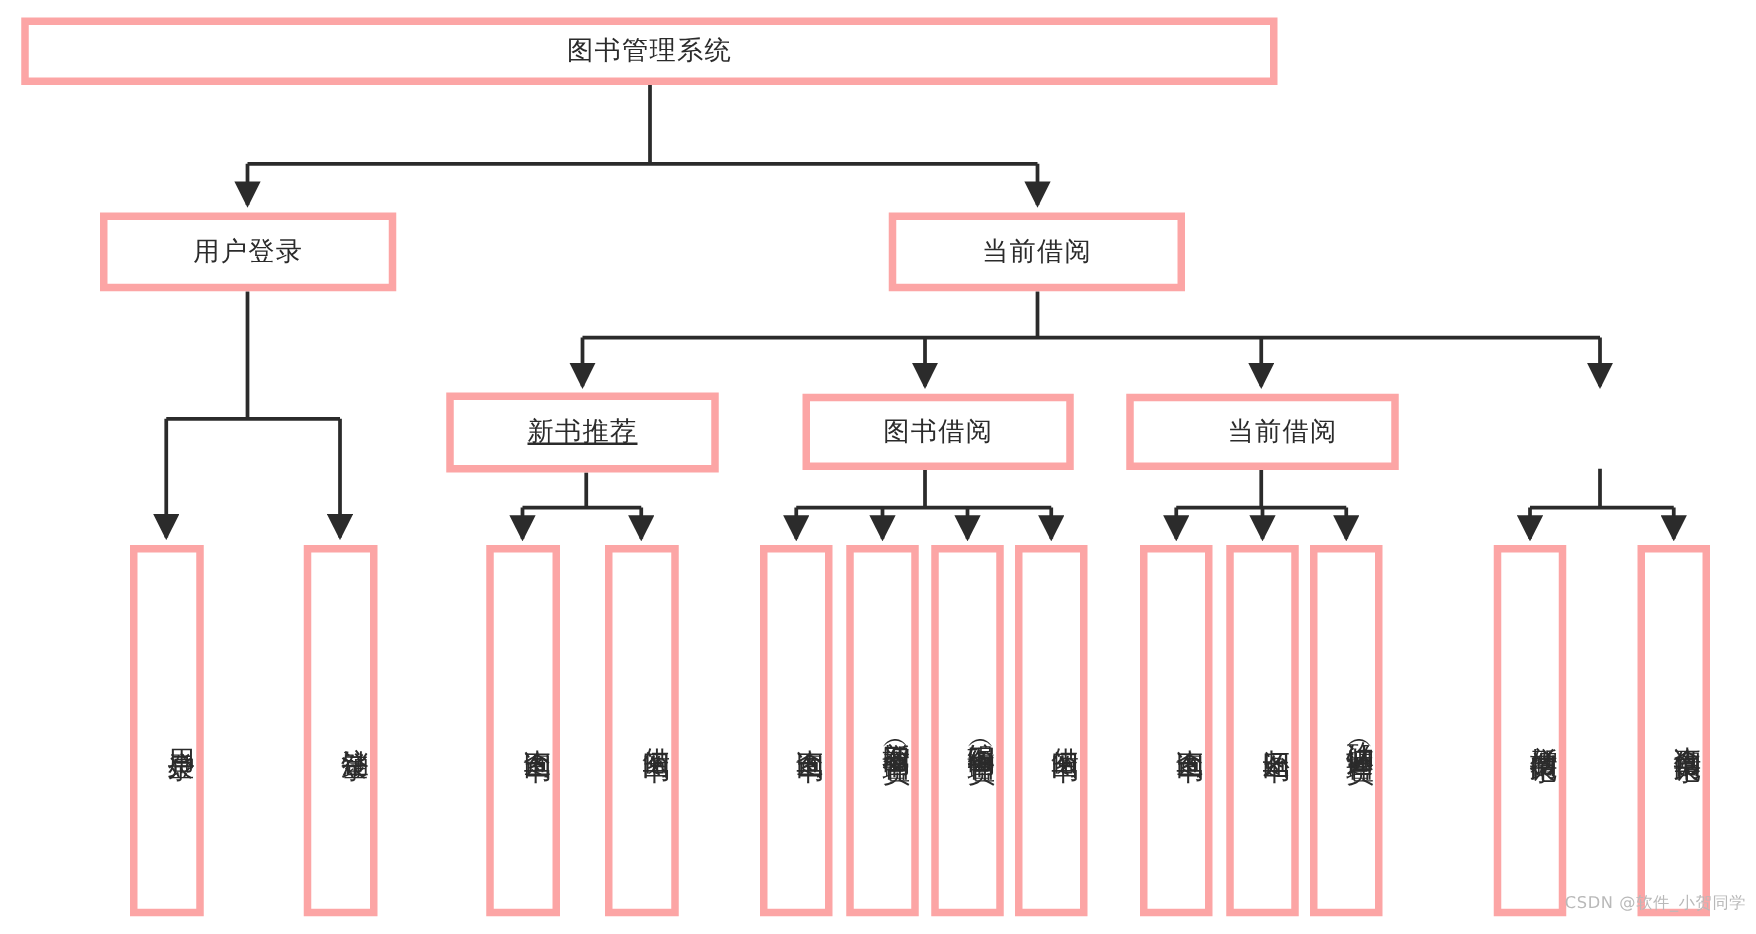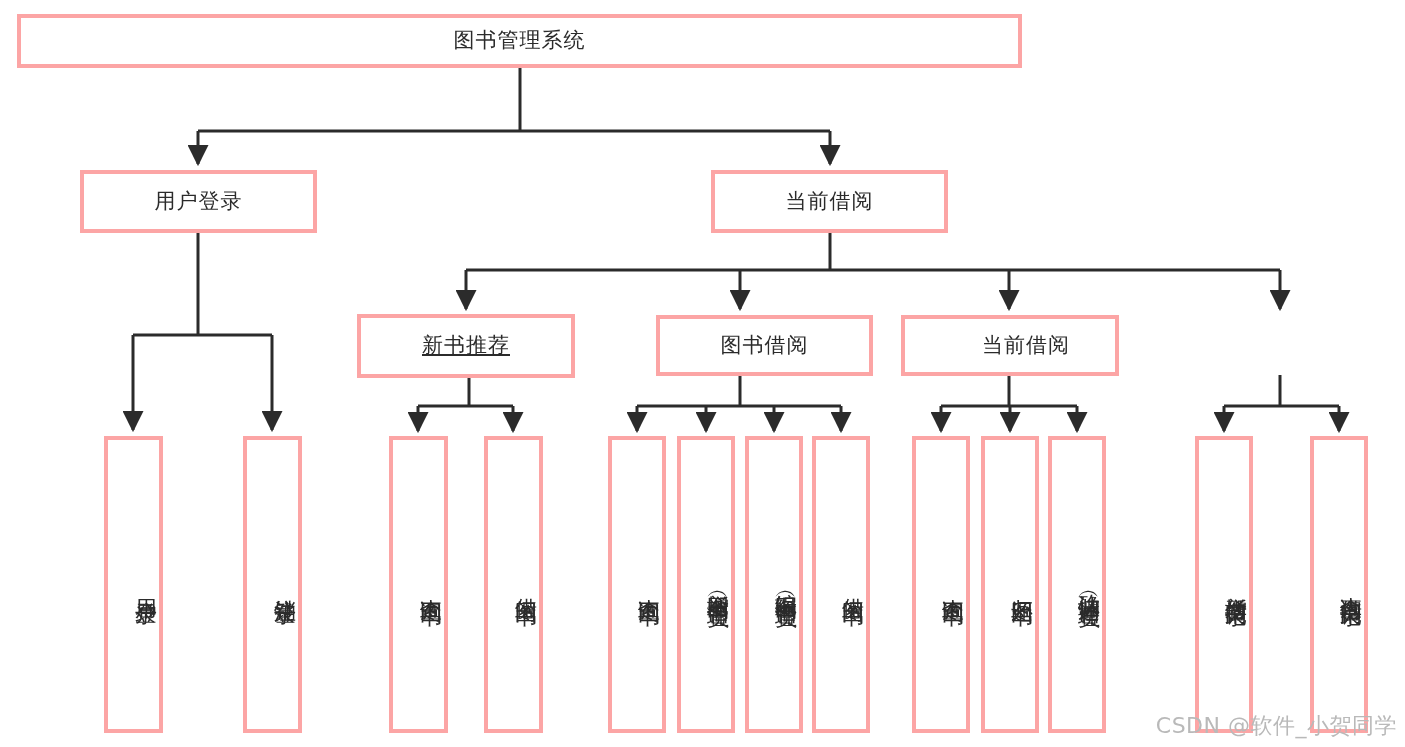--- a/index.html
+++ b/index.html
@@ -21,21 +21,21 @@
     position: absolute;
     left: 0;
     top: 0;
     width: 1405px;
     height: 747px;
     pointer-events: none;
   }
   .node {
     position: absolute;
     box-sizing: border-box;
-    border: 4px solid #fca5a5;
+    border: 6px solid #fca5a5;
     background: #ffffff;
     display: flex;
     align-items: center;
     justify-content: center;
     color: #2b2b2b;
     text-align: center;
   }
   .node.horiz {
     font-size: 21px;
     letter-spacing: 1px;
@@ -54,22 +54,22 @@
   }
   .node.vert .vtext {
     writing-mode: vertical-rl;
     text-orientation: upright;
     display: block;
     white-space: normal;
   }
   .watermark {
     position: absolute;
     right: 8px;
-    bottom: 6px;
-    font-size: 22px;
+    bottom: 16px;
+    font-size: 13px;
     color: #b9b9b9;
     letter-spacing: 0.5px;
     white-space: nowrap;
     z-index: 5;
   }
 </style>
 </head>
 <body>
 
 <div id="canvas">
@@ -134,21 +134,21 @@
   <div class="node horiz" style="left:80px; top:170px; width:237px; height:63px;">
     <span>用户登录</span>
   </div>
   <div class="node horiz" style="left:711px; top:170px; width:237px; height:63px;">
     <span>当前借阅</span>
   </div>
 
   <div class="node horiz" style="left:357px; top:314px; width:218px; height:64px;text-decoration:underline;">
     <span>新书推荐</span>
   </div>
-  <div class="node horiz" style="left:656px; top:315px; width:217px; height:61px;">
+  <div class="node horiz" style="left:642px; top:315px; width:217px; height:61px;">
     <span>图书借阅</span>
   </div>
   <div class="node horiz" style="left:901px; top:315px; width:218px; height:61px;padding-left:32px;">
     <span>当前借阅</span>
   </div>
 
   <div class="node vert" style="left:104px; top:436px; width:59px; height:297px;">
     <span class="vtext">用户登录</span>
   </div>
   <div class="node vert" style="left:243px; top:436px; width:59px; height:297px;">

